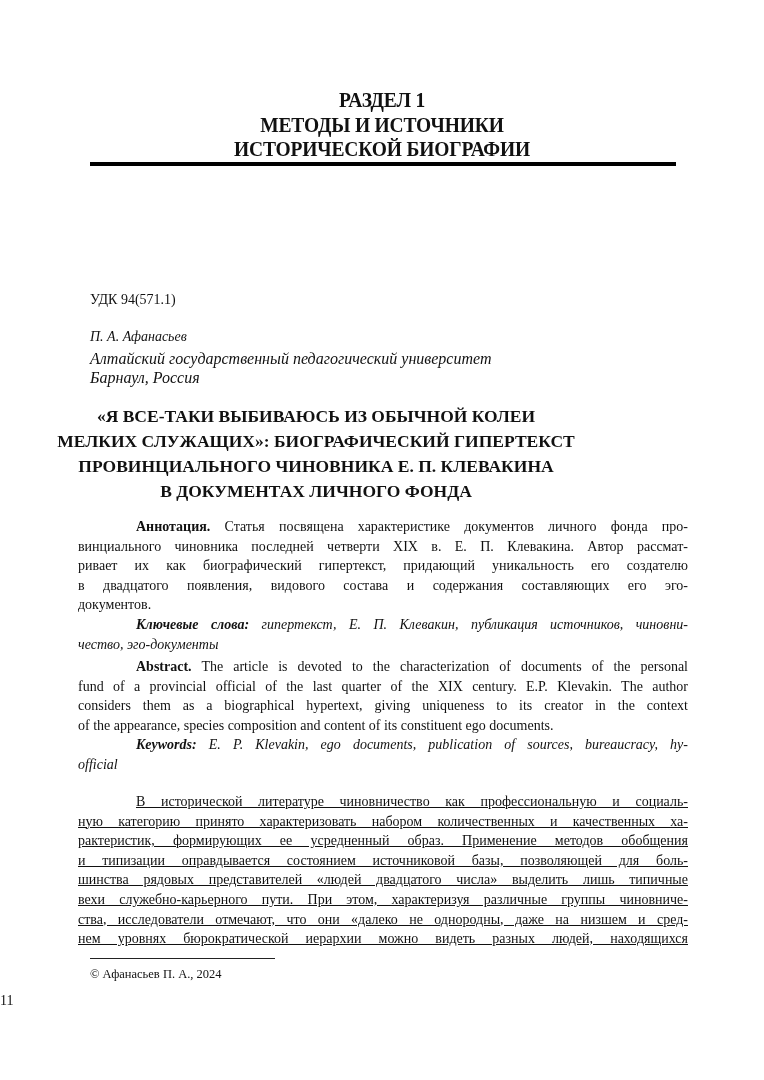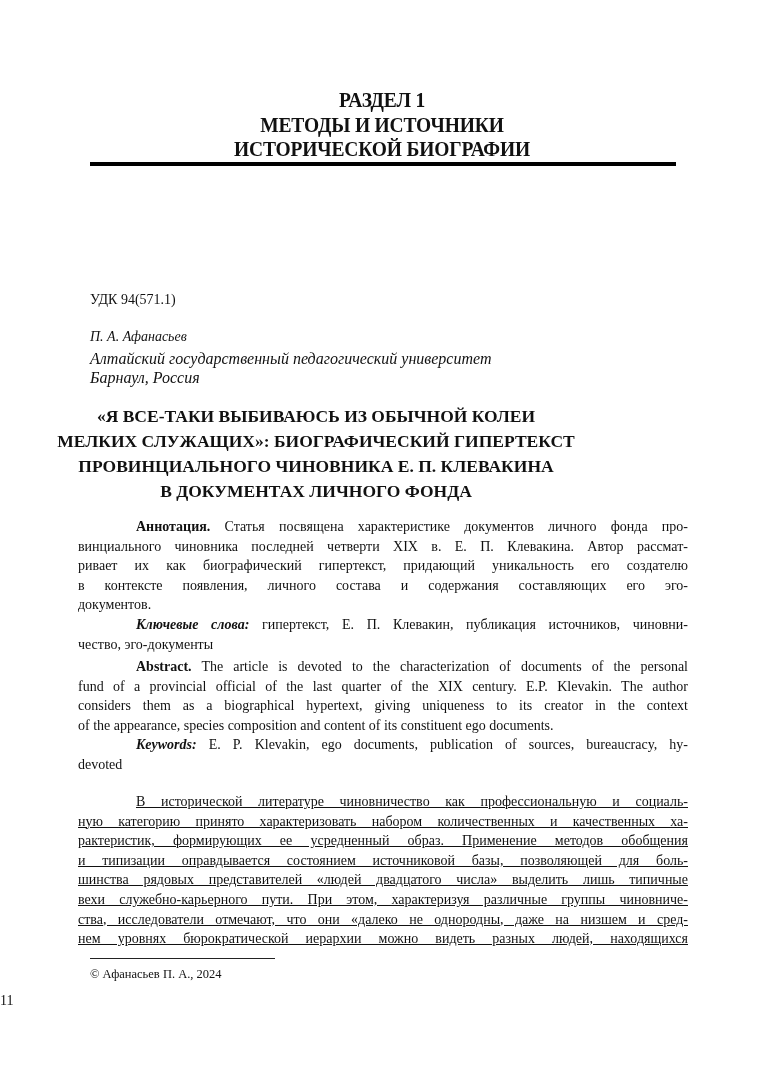--- a/index.html
+++ b/index.html
@@ -93,21 +93,21 @@
     text-align-last: justify;
     height: 19.6px;
     overflow: visible;
   }
   .line.last {
     text-align-last: left;
   }
   .indent { padding-left: 58px; }
   .bold { font-weight: bold; }
   .bi { font-weight: bold; font-style: italic; }
-  .it { }
+  .it { font-style: italic; }
   .abstract-ru { top: 517px; }
   .abstract-en { top: 657px; }
   .body-text { top: 792px; text-decoration: underline; }
   .footnote-rule {
     position: absolute;
     left: 90px;
     top: 958px;
     width: 185px;
     height: 1px;
     background: #222;
@@ -155,33 +155,33 @@
     <div>«Я ВСЕ-ТАКИ ВЫБИВАЮСЬ ИЗ ОБЫЧНОЙ КОЛЕИ</div>
     <div>МЕЛКИХ СЛУЖАЩИХ»: БИОГРАФИЧЕСКИЙ ГИПЕРТЕКСТ</div>
     <div>ПРОВИНЦИАЛЬНОГО ЧИНОВНИКА Е. П. КЛЕВАКИНА</div>
     <div>В ДОКУМЕНТАХ ЛИЧНОГО ФОНДА</div>
   </div>
 
   <div class="block abstract-ru">
     <span class="line indent"><span class="bold">Аннотация.</span><span> Статья посвящена характеристике документов личного фонда про-</span></span>
     <span class="line">винциального чиновника последней четверти XIX в. Е. П. Клевакина. Автор рассмат-</span>
     <span class="line">ривает их как биографический гипертекст, придающий уникальность его создателю</span>
-    <span class="line">в контексте появления, личного состава и содержания составляющих его эго-</span>
+    <span class="line">в двадцатого появления, видового состава и содержания составляющих его эго-</span>
     <span class="line last">документов.</span>
     <span class="line indent"><span class="bi">Ключевые слова:</span><span class="it"> гипертекст, Е. П. Клевакин, публикация источников, чиновни-</span></span>
     <span class="line last it">чество, эго-документы</span>
   </div>
 
   <div class="block abstract-en">
     <span class="line indent"><span class="bold">Abstract.</span><span> The article is devoted to the characterization of documents of the personal</span></span>
     <span class="line">fund of a provincial official of the last quarter of the XIX century. E.P. Klevakin. The author</span>
     <span class="line">considers them as a biographical hypertext, giving uniqueness to its creator in the context</span>
     <span class="line last">of the appearance, species composition and content of its constituent ego documents.</span>
     <span class="line indent"><span class="bi">Keywords:</span><span class="it"> E. P. Klevakin, ego documents, publication of sources, bureaucracy, hy-</span></span>
-    <span class="line last it">devoted</span>
+    <span class="line last it">official</span>
   </div>
 
   <div class="block body-text">
     <span class="line indent">В исторической литературе чиновничество как профессиональную и социаль-</span>
     <span class="line">ную категорию принято характеризовать набором количественных и качественных ха-</span>
     <span class="line">рактеристик, формирующих ее усредненный образ. Применение методов обобщения</span>
     <span class="line">и типизации оправдывается состоянием источниковой базы, позволяющей для боль-</span>
     <span class="line">шинства рядовых представителей «людей двадцатого числа» выделить лишь типичные</span>
     <span class="line">вехи служебно-карьерного пути. При этом, характеризуя различные группы чиновниче-</span>
     <span class="line">ства, исследователи отмечают, что они «далеко не однородны, даже на низшем и сред-</span>

